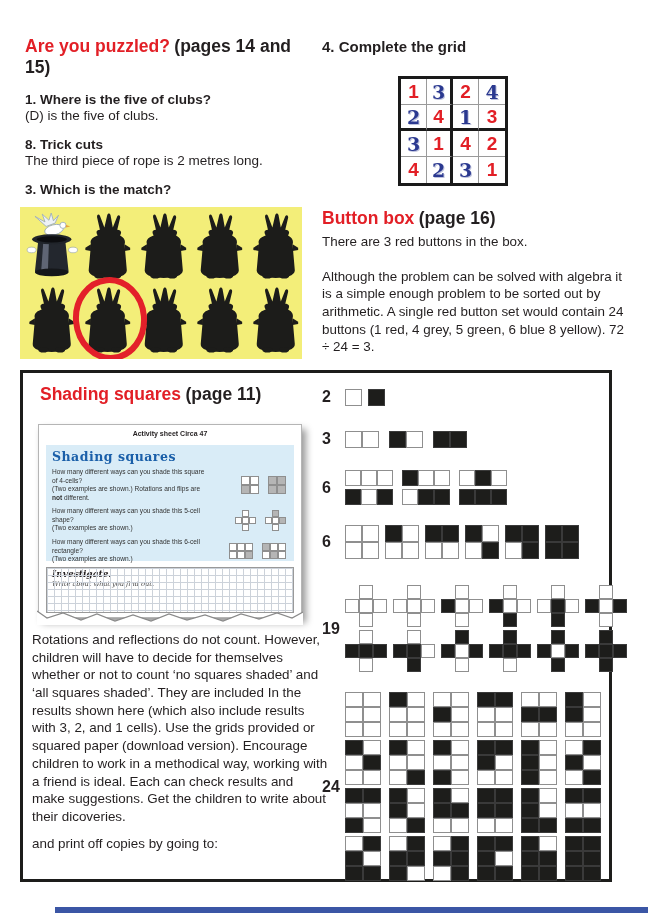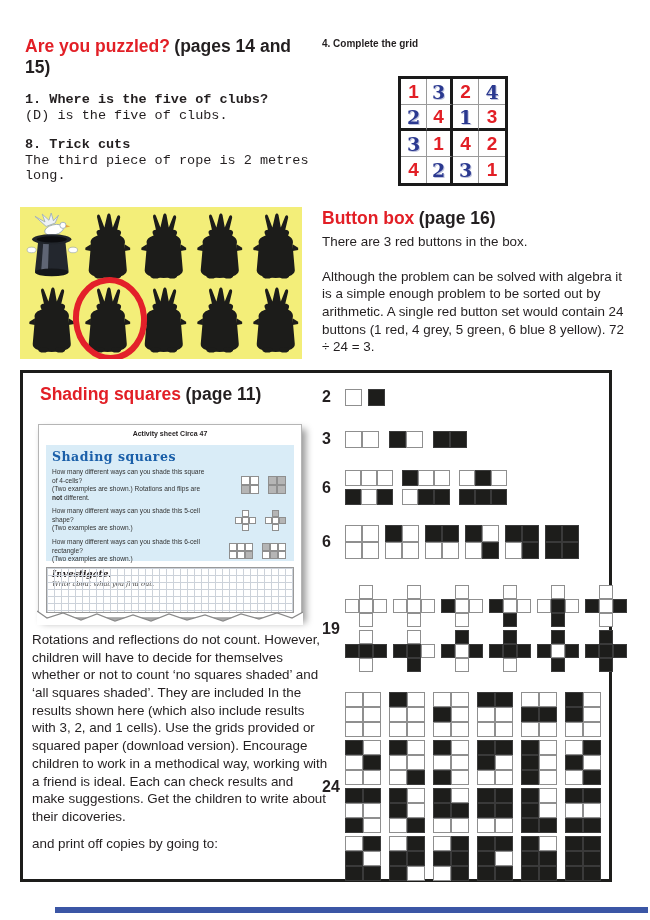--- a/index.html
+++ b/index.html
@@ -57,25 +57,26 @@
   .footbar{left:55px;top:907px;width:593px;height:6px;background:#3b56a5;}
 </style>
 </head>
 <body>
 
 <div class="abs" style="left:25px;top:36px;width:295px;">
   <div>
     <span class="h-red">Are you puzzled?</span>
     <span class="h-blk">(pages 14 and 15)</span>
   </div>
-  <div style="margin-top:10px;font-family:Liberation Mono, monospace;">
+  <div style="margin-top:10px;">
     <p class="q">1. Where is the five of clubs?</p>
     <p class="a">(D) is the five of clubs.</p>
     <p class="q">8. Trick cuts</p>
     <p class="a">The third piece of rope is 2 metres long.</p>
+    <p class="q">3. Which is the match?</p>
   </div>
 </div>
 
 <svg class="abs" style="left:20px;top:207px;" width="282" height="152" viewBox="0 0 282 152">
   <defs>
     <g id="sil">
       <path d="M28,40 C24,34 26,30 32,30 L27,8 C26,3 30,1 32,5 L40,26 L45,4 C46,0 50,0 51,4 L55,26 L63,6 C65,2 69,4 68,9 L63,30 C69,30 72,34 68,40 C76,44 78,50 76,56 L80,102 C81,112 64,116 46,116 C28,116 11,112 12,102 L16,56 C14,50 16,44 28,40 Z"></path>
       <ellipse cx="31" cy="112" rx="9" ry="5"></ellipse>
       <ellipse cx="61" cy="112" rx="9" ry="5"></ellipse>
       <path d="M6,62 L16,56 L16,68 L6,66 Z"></path>
@@ -104,21 +105,21 @@
   <use href="#sil" fill="#1c1c1a" transform="translate(230,6) scale(0.56)"></use>
 
   <use href="#sil" fill="#1c1c1a" transform="translate(6,80) scale(0.56)"></use>
   <use href="#sil" fill="#1c1c1a" transform="translate(62,80) scale(0.56)"></use>
   <use href="#sil" fill="#1c1c1a" transform="translate(118,80) scale(0.56)"></use>
   <use href="#sil" fill="#1c1c1a" transform="translate(174,80) scale(0.56)"></use>
   <use href="#sil" fill="#1c1c1a" transform="translate(230,80) scale(0.56)"></use>
   <ellipse cx="90" cy="112" rx="34" ry="39" fill="none" stroke="#e3202a" stroke-width="6" transform="rotate(-5 90 112)"></ellipse>
 </svg>
 
-<div class="abs" style="left:322px;top:38px;font-size:10px;font-weight:bold;">4. Complete the grid</div>
+<div class="abs" style="left:322px;top:38px;font-size:15px;font-weight:bold;">4. Complete the grid</div>
 
 <div class="abs ngrid" style="left:398px;top:76px;">
     <div class="ncell nred">1</div>
     <div class="ncell nblue cR">3</div>
     <div class="ncell nred">2</div>
     <div class="ncell nblue lastC">4</div>
     <div class="ncell nblue cB">2</div>
     <div class="ncell nred cR cB">4</div>
     <div class="ncell nblue cB">1</div>
     <div class="ncell nred cB lastC">3</div>

